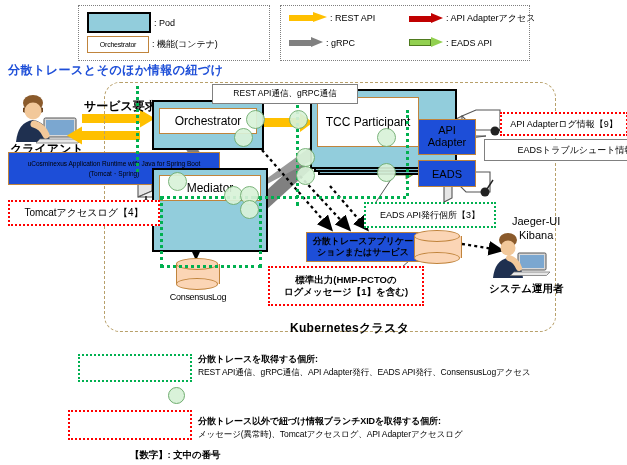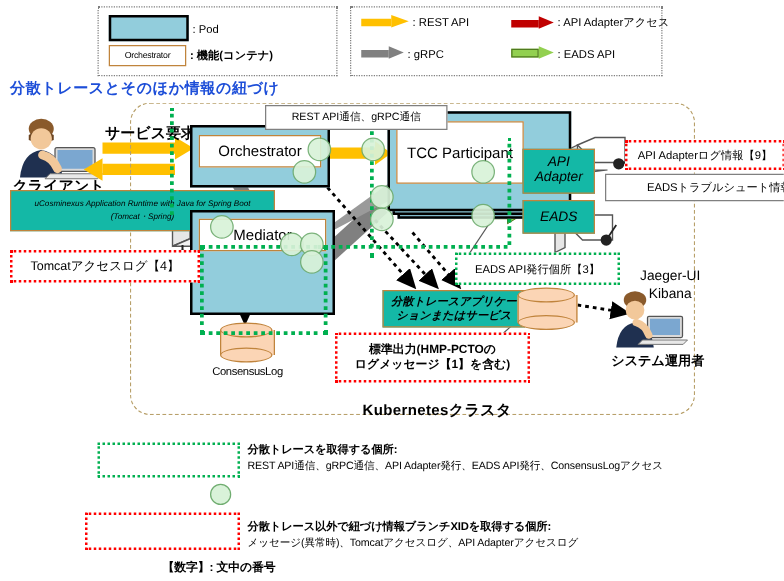--- a/index.html
+++ b/index.html
@@ -10,21 +10,21 @@
   }
   .abs{position:absolute;}
   
   #legend-left{left:78px;top:5px;width:190px;height:54px;border:1px dotted #7f7f7f;}
   #legend-right{left:280px;top:5px;width:248px;height:54px;border:1px dotted #7f7f7f;}
   .lg-row{position:absolute;display:flex;align-items:center;}
   .pod-swatch{width:60px;height:17px;background:#92cddc;border:2px solid #000;}
   .fn-swatch{width:60px;height:15px;background:#fff;border:1px solid #c0843c;
     font-size:7px;display:flex;align-items:center;justify-content:center;color:#000;letter-spacing:-.2px;}
   .lg-txt{font-size:9px;margin-left:3px;white-space:nowrap;}
-  .lg-txt.jp{font-size:9px;font-weight:bold;}
+  .lg-txt.jp{font-size:9px;font-weight:normal;}
   
   .barrow{position:relative;height:11px;}
   .barrow .shaft{position:absolute;left:0;top:3px;height:6px;}
   .barrow .head{position:absolute;top:0;width:0;height:0;
     border-top:5.5px solid transparent;border-bottom:5.5px solid transparent;}
 
   
   #title{left:8px;top:62px;font-size:12px;font-weight:bold;color:#1d4ed8;letter-spacing:.5px;text-align:center;}
 
   
@@ -44,22 +44,22 @@
   
   #pod-tcc-b2{left:318px;top:95px;width:112px;height:76px;background:#7fb8c9;}
   #pod-tcc-b1{left:314px;top:92px;width:112px;height:76px;background:#86c0d1;}
   #pod-tcc{left:310px;top:89px;width:112px;height:76px;padding-left:31px;}
   #fn-tcc{left:5px;top:6px;width:100px;height:48px;font-size:12px;}
 
   #pod-med{left:152px;top:168px;width:112px;height:80px;}
   #fn-med{left:5px;top:5px;width:100px;height:24px;}
 
   
-  .obox{position:absolute;background:#14b8a6;border:1px solid #c0843c;
-    display:flex;align-items:center;justify-content:center;text-align:center;font-style:italic;}
+  .obox{position:absolute;background:#1d4ed8;border:1px solid #c0843c;
+    display:flex;align-items:center;justify-content:center;text-align:center;}
   #box-ucos{left:8px;top:152px;width:206px;height:31px;font-size:6.5px;line-height:1.35;padding:0 2px;}
   #box-apiadapter{left:418px;top:119px;width:56px;height:34px;font-size:11px;line-height:1.05;}
   #box-eads{left:418px;top:160px;width:56px;height:25px;font-size:11px;}
   #box-dtapp{left:306px;top:232px;width:112px;height:28px;font-size:9px;font-weight:bold;line-height:1.25;}
 
   
   .cyl{position:absolute;}
   .cyl .body{position:absolute;left:0;top:6px;width:100%;height:calc(100% - 12px);
     background:#fbd5b5;border-left:1px solid #c0843c;border-right:1px solid #c0843c;}
   .cyl .top{position:absolute;left:0;top:0;width:100%;height:12px;border-radius:50%;

